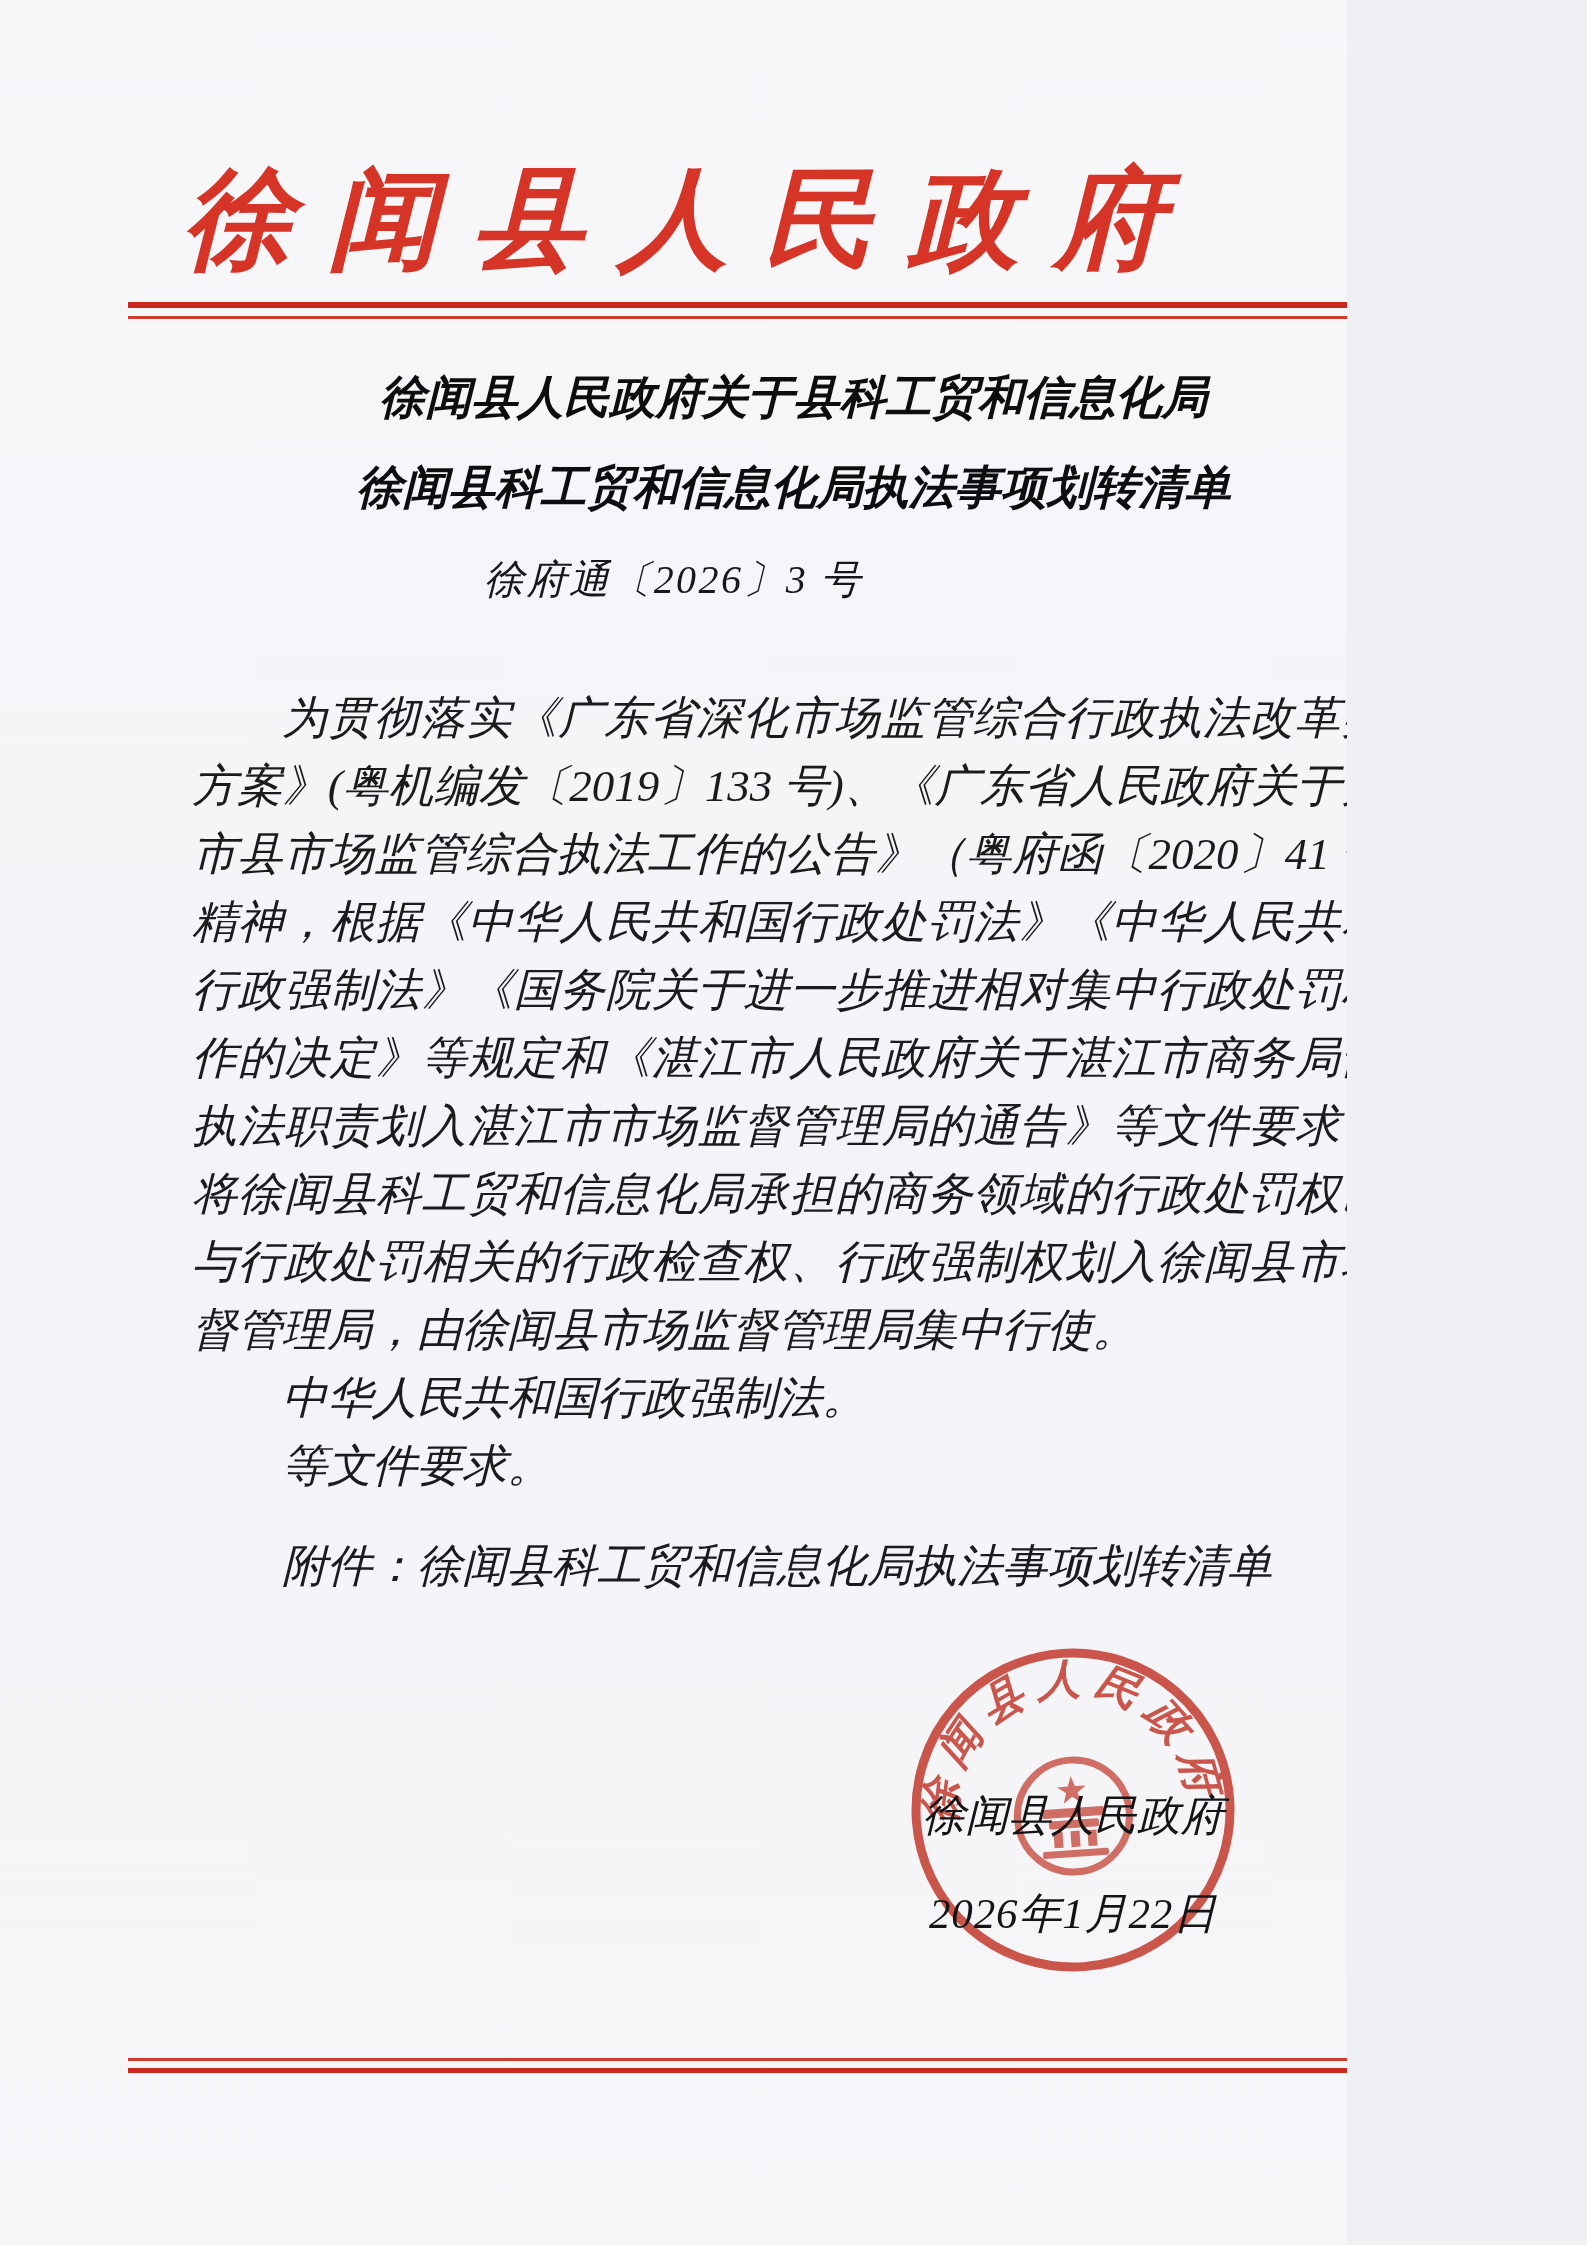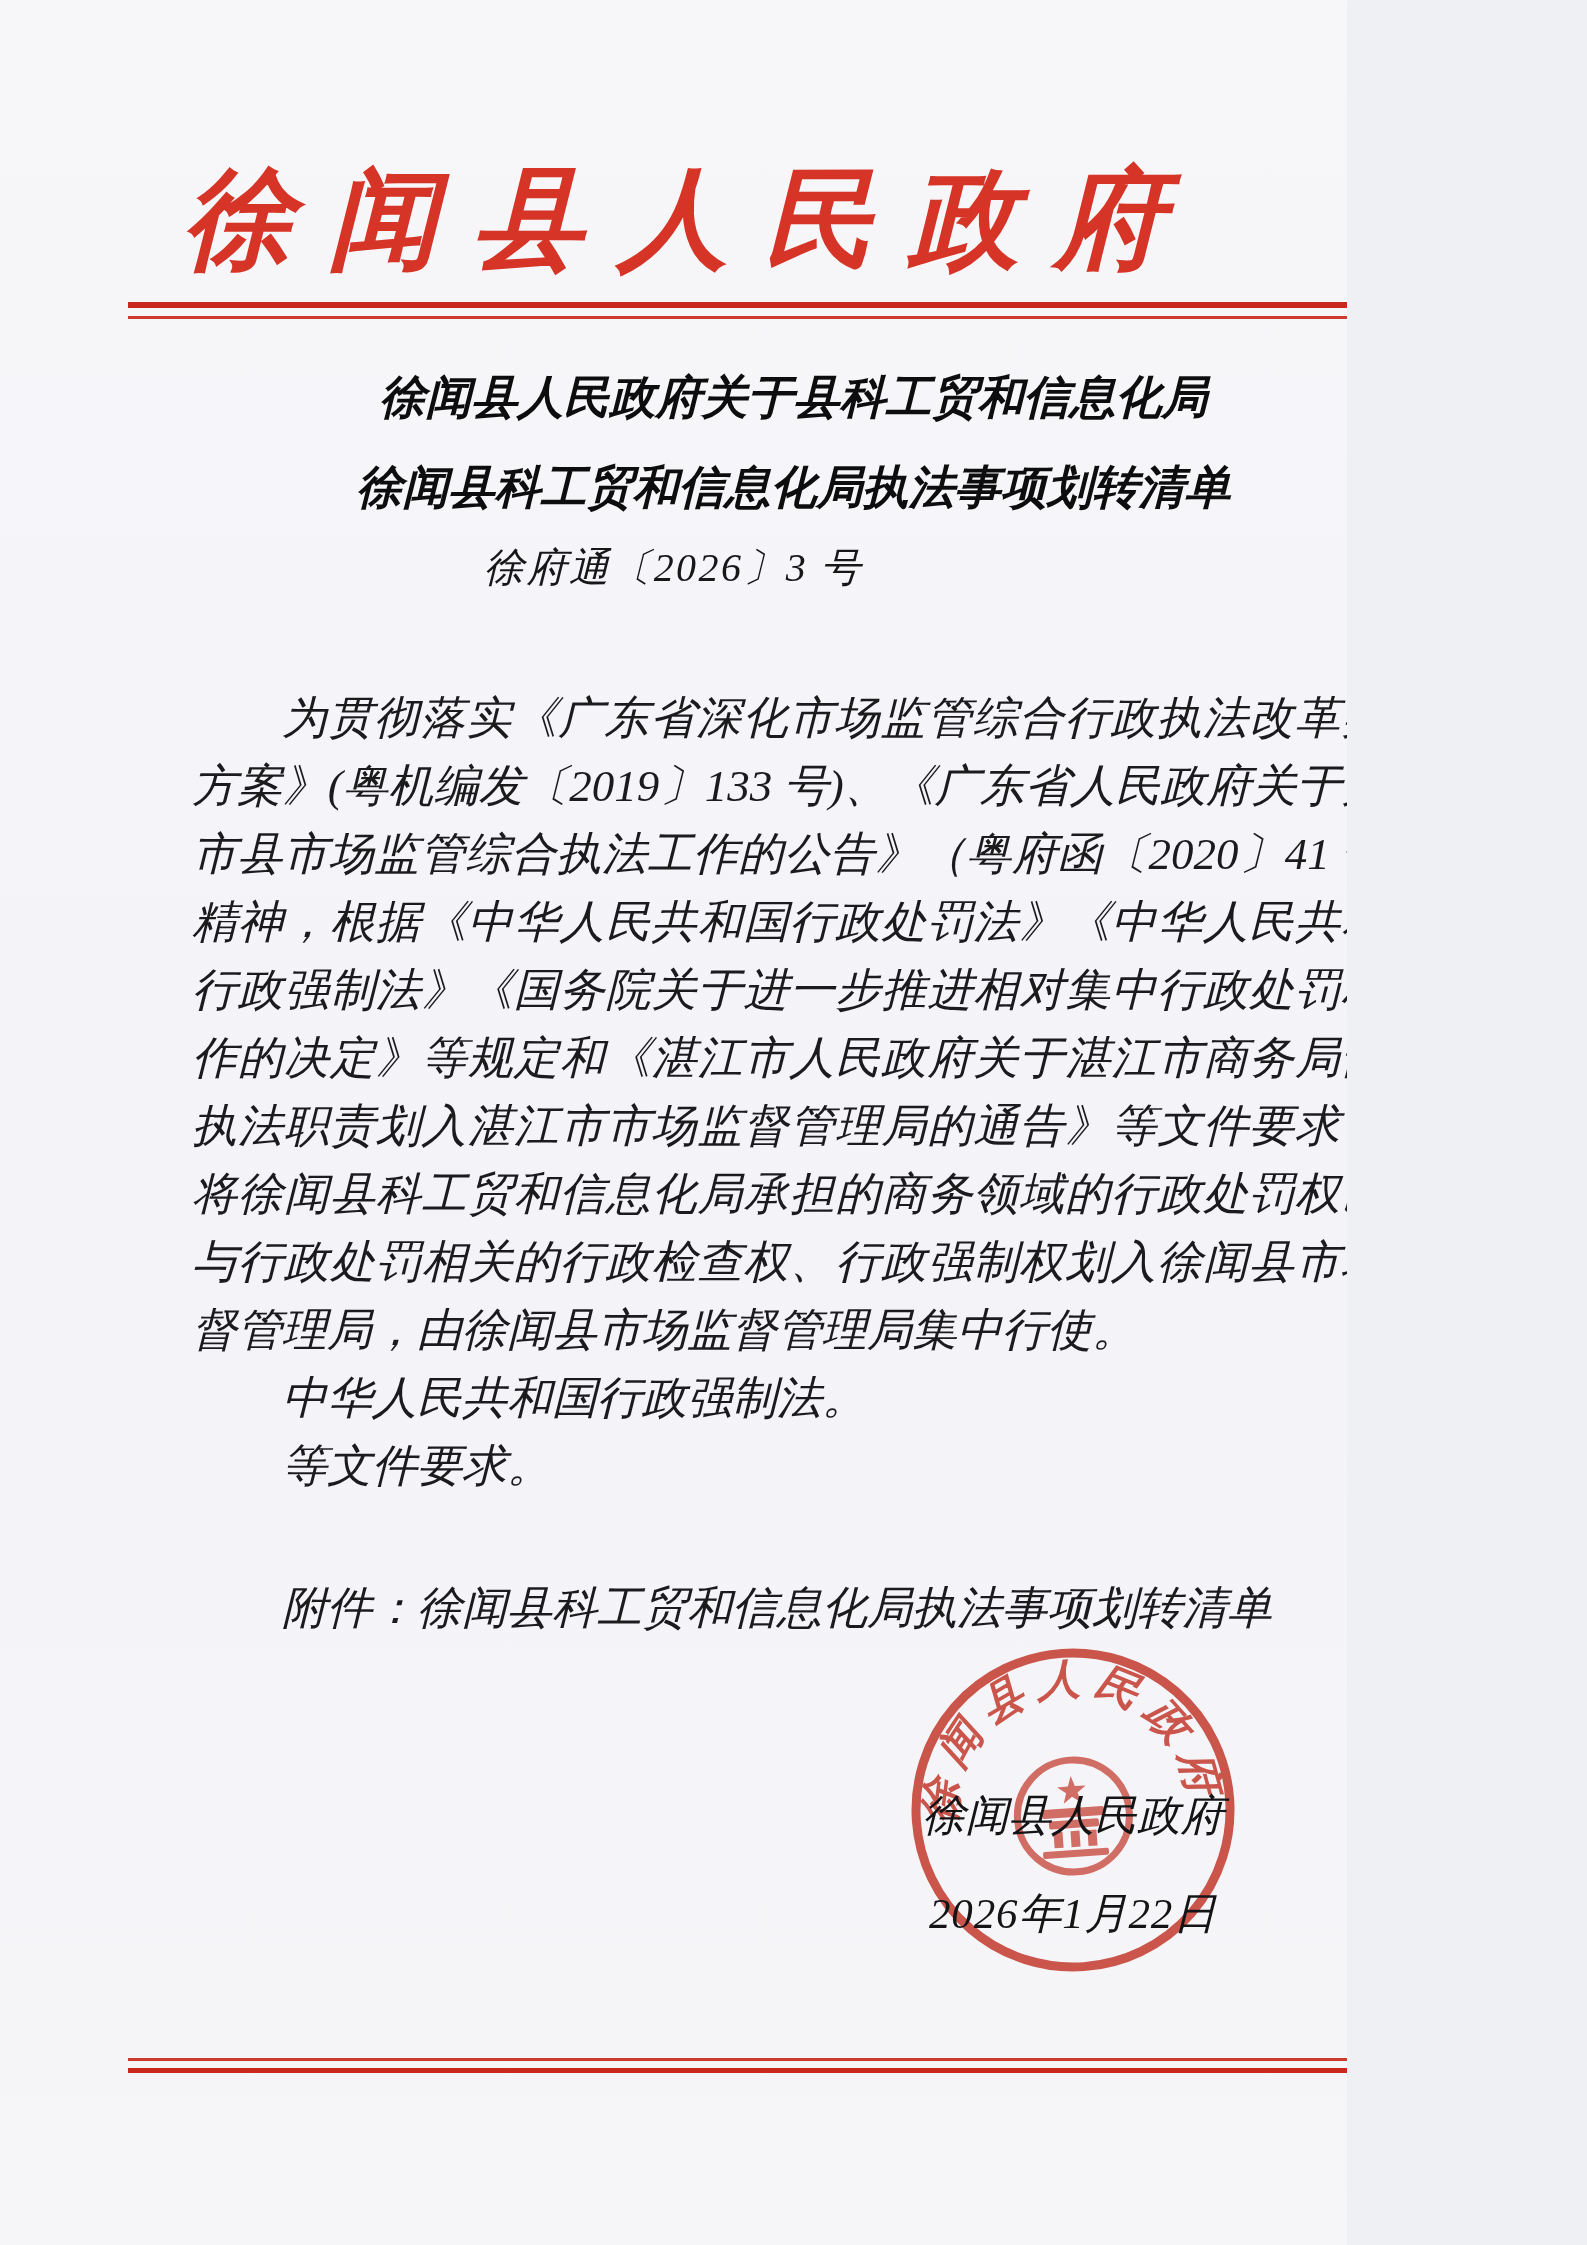--- a/index.html
+++ b/index.html
@@ -28,35 +28,35 @@
   .rule-top-thick{top:302px;height:6px;}
   .rule-top-thin{top:316px;height:3px;background:#cd3a2e;}
   
   .doc-title{
     position:absolute;top:352px;left:80px;width:1427px;
     text-align:center;color:#0d0d10;
     font-family:"Liberation Sans","DejaVu Sans",sans-serif;
     font-weight:800;font-size:46px;line-height:90px;
   }
   .doc-number{
-    position:absolute;top:540px;left:0;width:100%;
+    position:absolute;top:552px;left:0;width:100%;
     text-align:center;color:#17171a;
     font-size:40px;line-height:56px;
     letter-spacing:0.06em;
   }
   
   .body-block{
     position:absolute;top:684px;left:192px;width:1240px;
     color:#1b1b1e;
     font-size:45px;line-height:68px;
     text-align:justify;
   }
   .body-block p{margin:0;text-indent:2em;}
   .attachment{
-    position:absolute;top:1574px;left:192px;width:1240px;
+    position:absolute;top:1532px;left:192px;width:1240px;
     color:#1b1b1e;font-size:45px;line-height:68px;
     text-indent:2em;
   }
   
   .seal{
     position:absolute;left:903px;top:1640px;width:340px;height:340px;
     transform:rotate(-4deg);
     opacity:0.92;
     mix-blend-mode:multiply;
     z-index:2;

